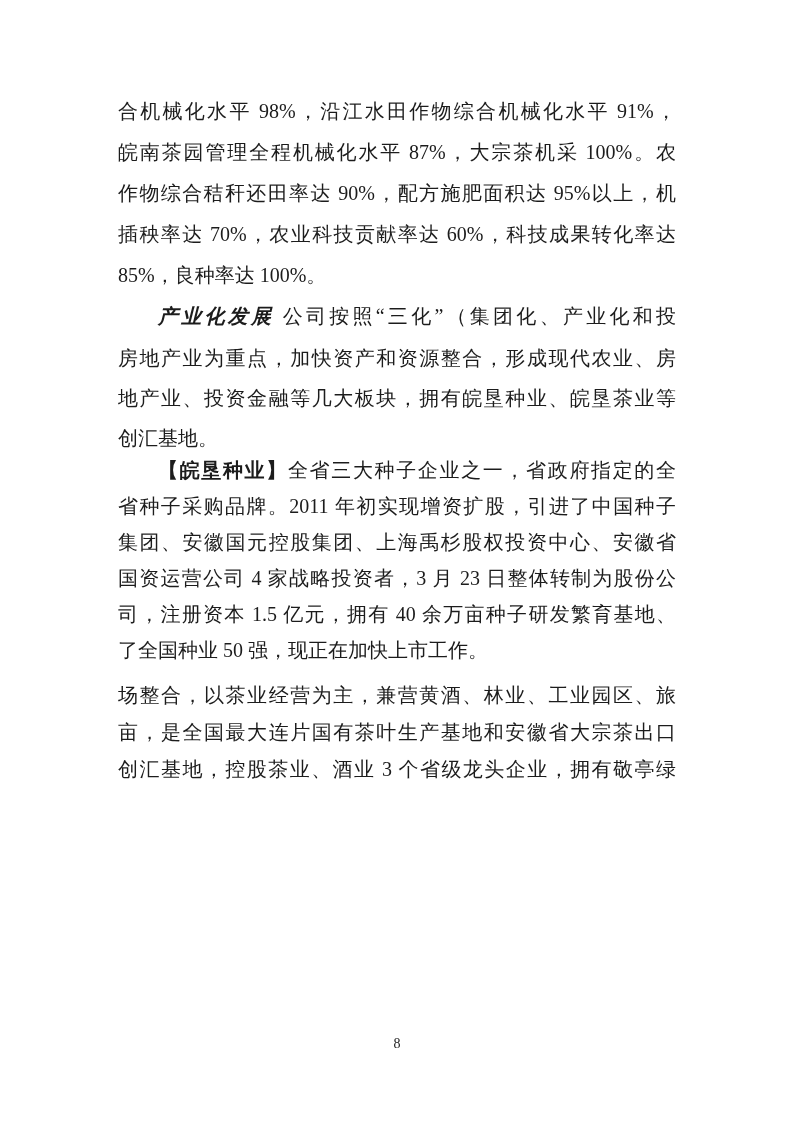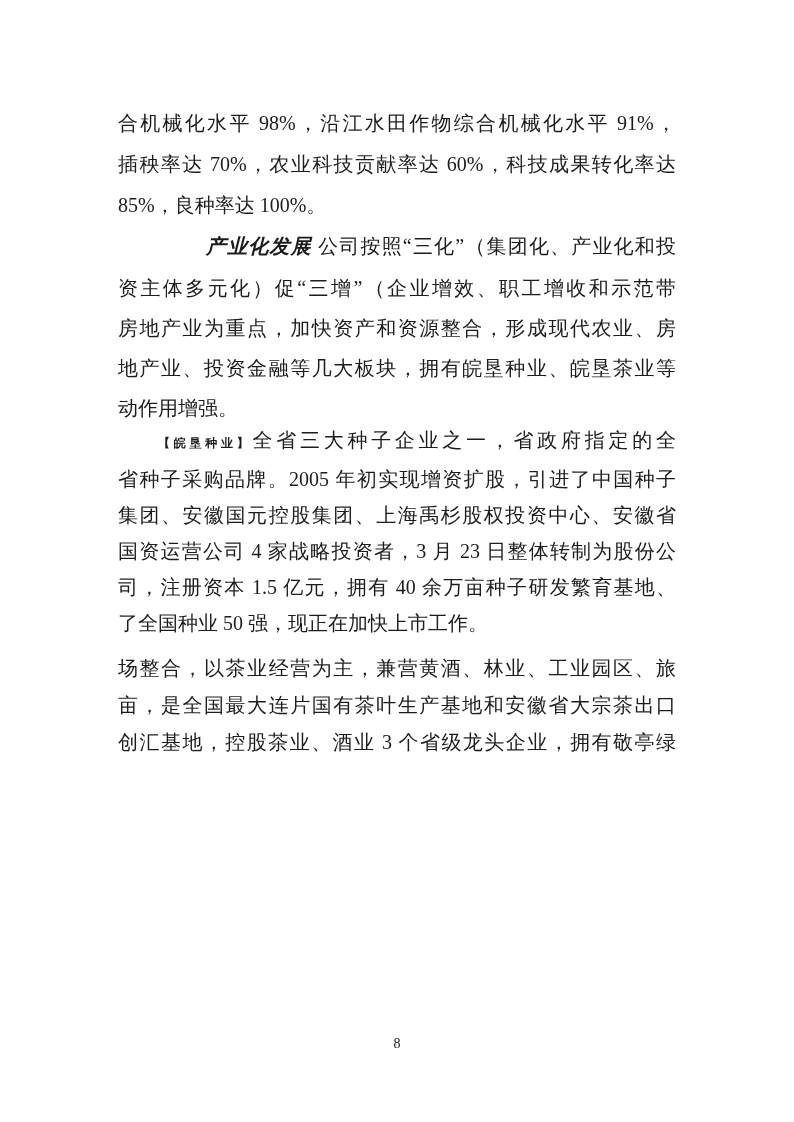--- a/index.html
+++ b/index.html
@@ -10,62 +10,63 @@
     color: #1c1c1c;
     overflow: hidden;
   }
   .page {
     position: relative;
     width: 794px; height: 1122px;
     background: #ffffff;
   }
   .text-column {
     position: absolute;
-    left: 118px; top: 12px;
+    left: 118px; top: 0;
     width: 558px;
   }
   .para { margin: 0; font-size: 20px; }
   .para-0 { margin-top: 91px; line-height: 41px; }
   .para-1 { margin-top: 0;    line-height: 40px; }
   .para-2 { margin-top: -6px; line-height: 36px; }
   .para-3 { margin-top: 9px;  line-height: 37px; }
   .line { text-align: justify; }
   .line.fill { text-align-last: justify; }
   .line.indent { text-indent: 40px; }
   .lead { font-weight: bold; }
-  .lead.kai { font-style: italic; font-family: Liberation Mono, monospace; margin-left: 48px; }
-  .lead.hei { font-family: "Liberation Sans", sans-serif; font-size: 12px; margin-top: 32px; }
+  .lead.kai { font-style: italic; font-family: Liberation Mono, monospace; }
+  .lead.hei { font-family: "Liberation Sans", sans-serif; font-size: 20px; margin-top: 32px; }
   .footer {
     position: absolute;
     left: 0; top: 1036px; width: 100%;
     text-align: center;
     font-size: 14px;
     color: #1c1c1c;
   }
 </style>
 </head>
 <body>
 
 <div class="page">
   <div class="text-column">
       <div class="para para-0">
         <div class="line fill"><span>合机械化水平 98%，沿江水田作物综合机械化水平 91%，</span></div>
+        <div class="line fill"><span>皖南茶园管理全程机械化水平 87%，大宗茶机采 100%。农</span></div>
+        <div class="line fill"><span>作物综合秸秆还田率达 90%，配方施肥面积达 95%以上，机</span></div>
         <div class="line fill"><span>插秧率达 70%，农业科技贡献率达 60%，科技成果转化率达</span></div>
         <div class="line"><span>85%，良种率达 100%。</span></div>
       </div>
       <div class="para para-1">
         <div class="line fill indent"><span class="lead kai">产业化发展</span><span> 公司按照“三化”（集团化、产业化和投</span></div>
-        <div class="line fill"><span>资主体多元化）促“三增”（企业增效、职工增收和示范带</span></div>
         <div class="line fill"><span>房地产业为重点，加快资产和资源整合，形成现代农业、房</span></div>
         <div class="line fill"><span>地产业、投资金融等几大板块，拥有皖垦种业、皖垦茶业等</span></div>
-        <div class="line"><span>动作用增强。</span></div>
+        <div class="line"><span>创汇基地。</span></div>
       </div>
       <div class="para para-2">
         <div class="line fill indent"><span class="lead hei">【皖垦种业】</span><span>全省三大种子企业之一，省政府指定的全</span></div>
-        <div class="line fill"><span>省种子采购品牌。2005 年初实现增资扩股，引进了中国种子</span></div>
+        <div class="line fill"><span>省种子采购品牌。2011 年初实现增资扩股，引进了中国种子</span></div>
         <div class="line fill"><span>集团、安徽国元控股集团、上海禹杉股权投资中心、安徽省</span></div>
         <div class="line fill"><span>国资运营公司 4 家战略投资者，3 月 23 日整体转制为股份公</span></div>
         <div class="line fill"><span>司，注册资本 1.5 亿元，拥有 40 余万亩种子研发繁育基地、</span></div>
         <div class="line"><span>了全国种业 50 强，现正在加快上市工作。</span></div>
       </div>
       <div class="para para-3">
         <div class="line fill"><span>场整合，以茶业经营为主，兼营黄酒、林业、工业园区、旅</span></div>
         <div class="line fill"><span>亩，是全国最大连片国有茶叶生产基地和安徽省大宗茶出口</span></div>
         <div class="line fill"><span>创汇基地，控股茶业、酒业 3 个省级龙头企业，拥有敬亭绿</span></div>
       </div>

